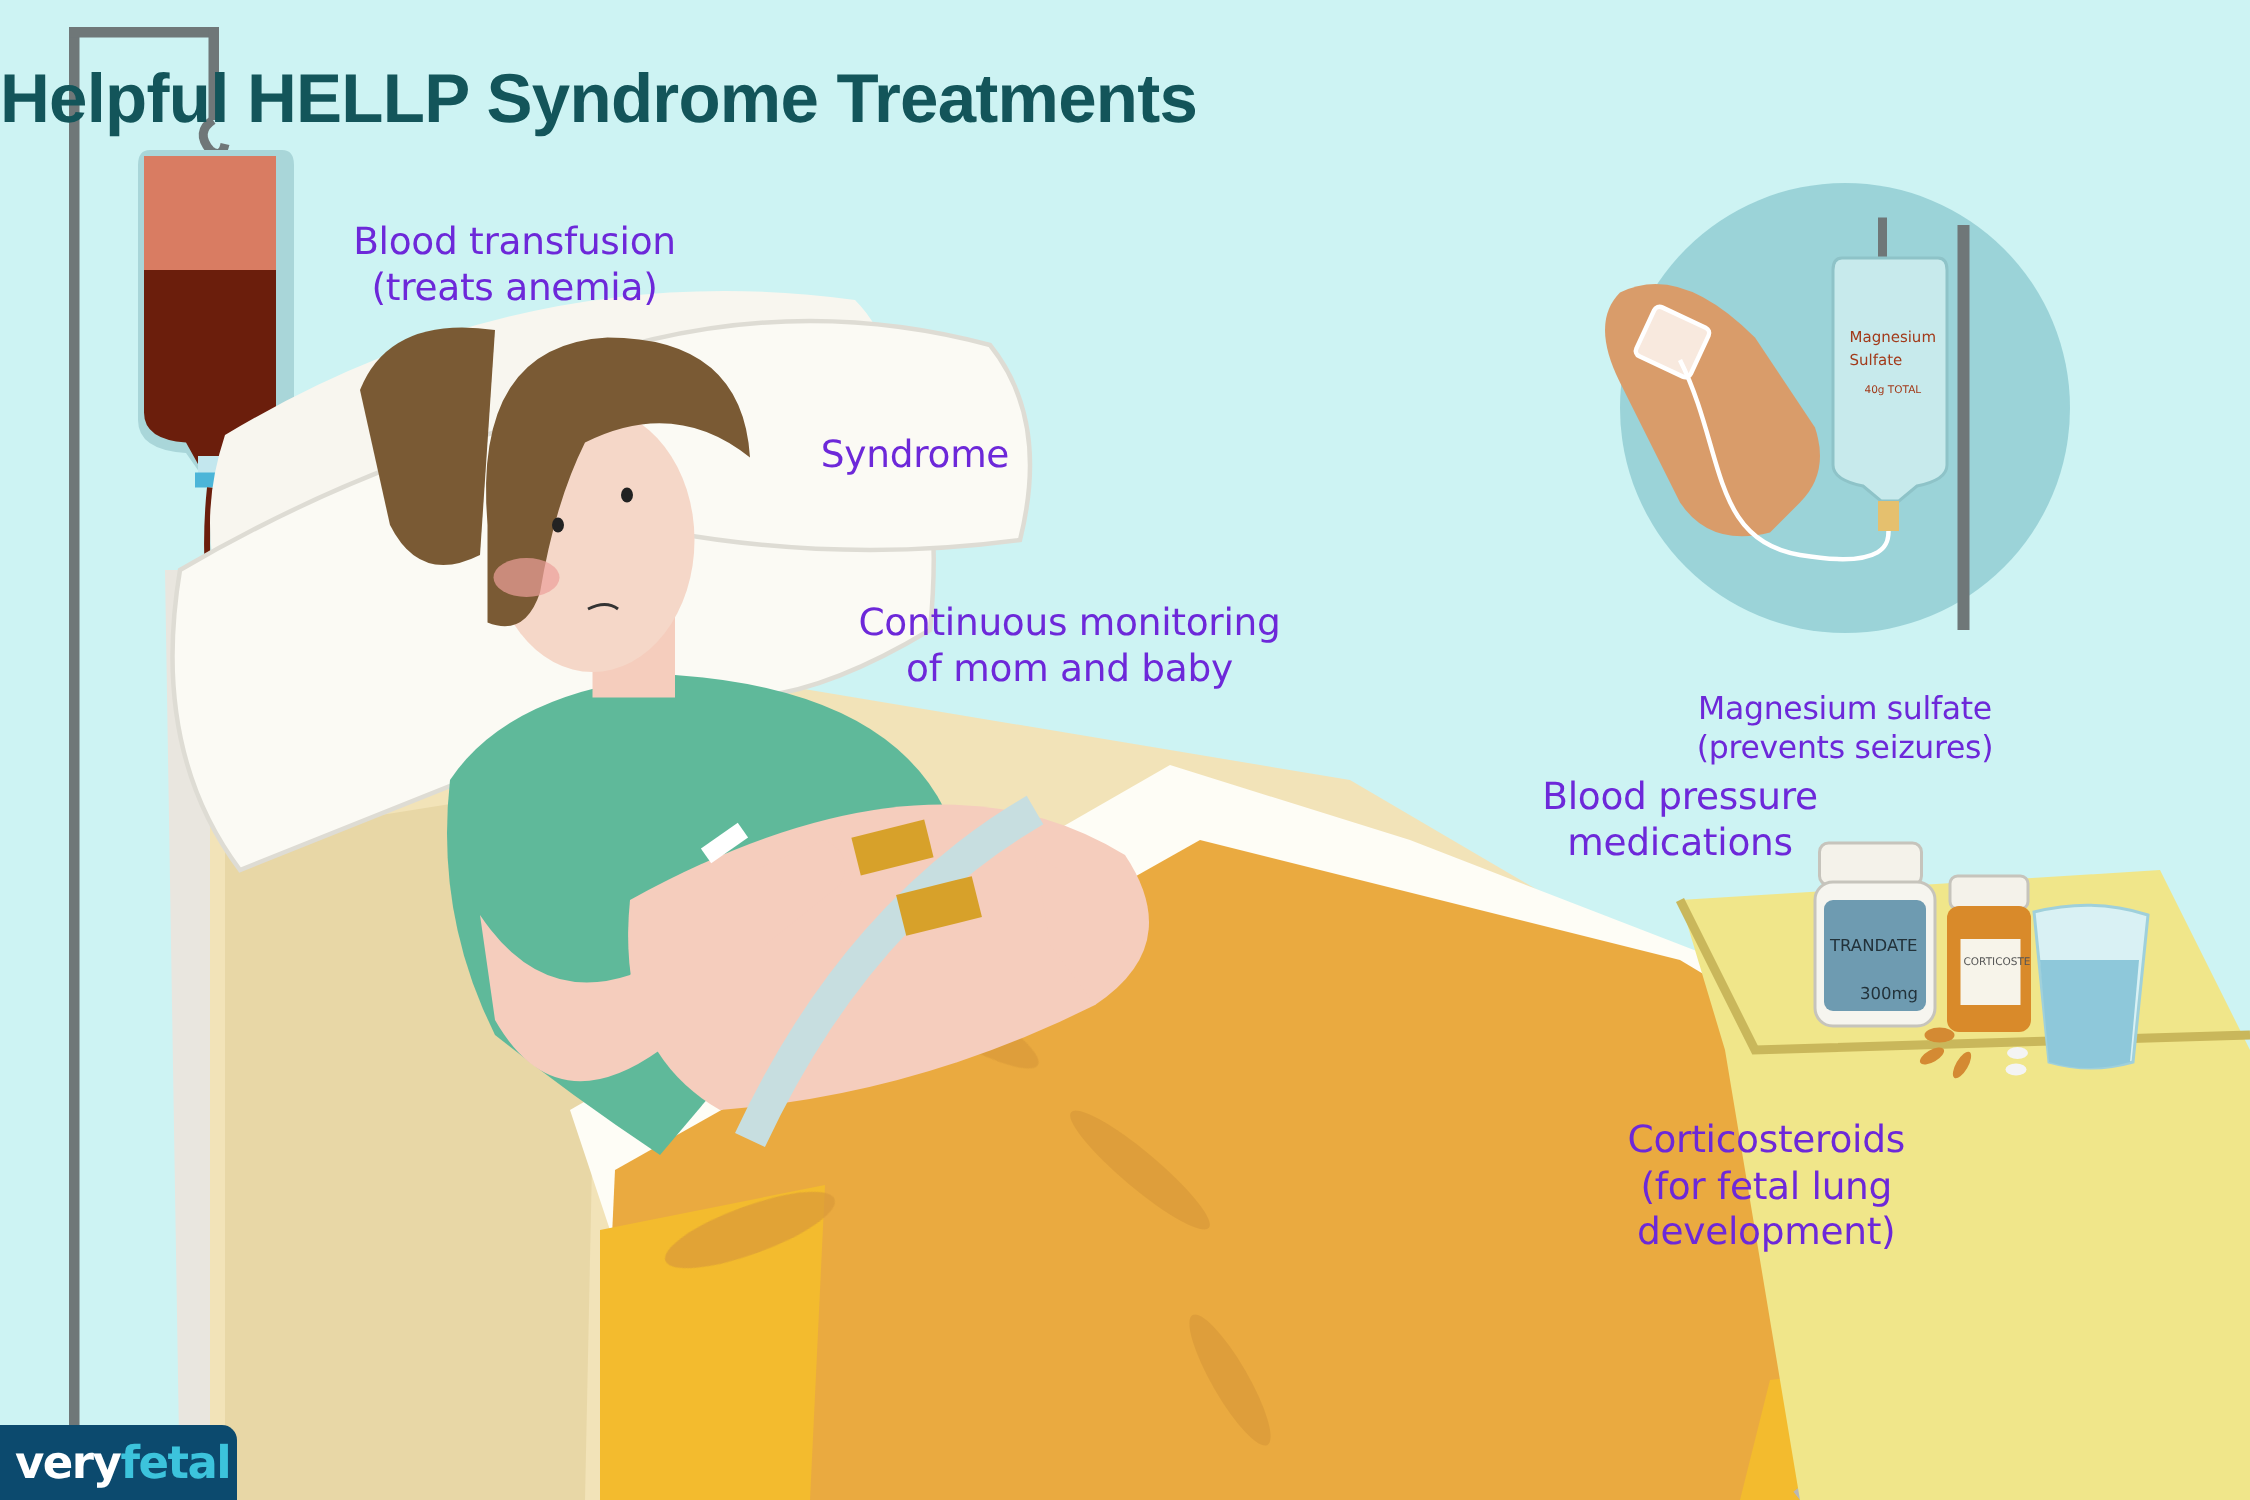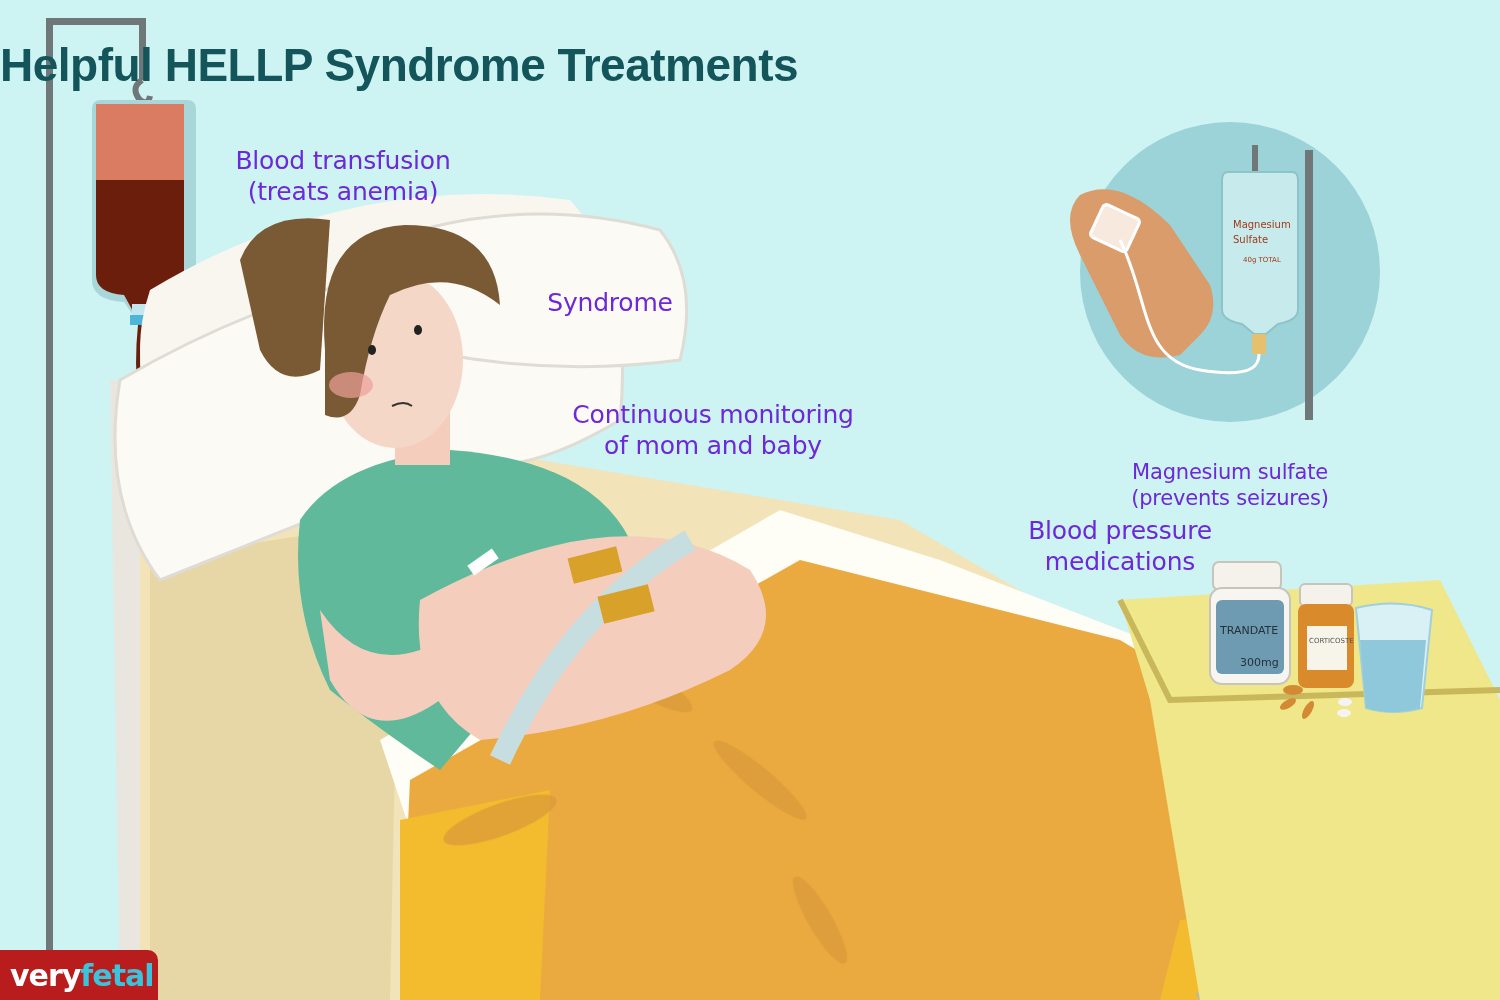--- a/index.html
+++ b/index.html
@@ -1,21 +1,21 @@
 <!DOCTYPE html>
 <html><head>
 <meta charset="utf-8">
 <style>
   html,body{margin:0;padding:0;}
   body{width:1500px;height:1000px;overflow:hidden;background:#cdf3f3;font-family:"DejaVu Sans","Liberation Sans",sans-serif;}
   #stage{position:relative;width:1500px;height:1000px;overflow:hidden;background:#cdf3f3;}
   svg.art{position:absolute;left:0;top:0;}
   .label{position:absolute;color:#6d28d9;font-weight:normal;text-align:center;line-height:1.22;white-space:pre-line;letter-spacing:-0.2px;}
   .title{position:absolute;left:0;width:1500px;top:38px;text-align:left;color:#13555a;font-family:"Liberation Sans",sans-serif;font-weight:bold;font-size:46px;letter-spacing:-0.5px;}
-  .logo{position:absolute;left:0;top:950px;width:158px;height:50px;background:#b91c1c;border-top-right-radius:10px;display:flex;align-items:center;padding-left:10px;box-sizing:border-box;font-family:"DejaVu Sans",sans-serif;font-weight:bold;font-size:30px;letter-spacing:-1px;}
+  .logo{position:absolute;left:0;top:950px;width:158px;height:50px;background:#0c4a6e;border-top-right-radius:10px;display:flex;align-items:center;padding-left:10px;box-sizing:border-box;font-family:"DejaVu Sans",sans-serif;font-weight:bold;font-size:30px;letter-spacing:-1px;}
   .logo .a{color:#ffffff;}
   .logo .b{color:#3cc3dc;}
   .bottle-text{font-family:"DejaVu Sans",sans-serif;}
 </style>
 </head>
 <body>
 
 <div id="stage">
 
   <svg class="art" width="1500" height="1000" viewBox="0 0 1500 1000">
@@ -134,18 +134,21 @@
 
   <div class="label" style="left:208px;top:146px;width:270px;font-size:25px;">Blood transfusion
 (treats anemia)</div>
   <div class="label" style="left:540px;top:288px;width:140px;font-size:25px;">Syndrome</div>
   <div class="label" style="left:538px;top:400px;width:350px;font-size:25px;">Continuous monitoring
 of mom and baby</div>
   <div class="label" style="left:1080px;top:412px;width:300px;font-size:21px;margin-top:48px;">Magnesium sulfate
 (prevents seizures)</div>
   <div class="label" style="left:1000px;top:516px;width:240px;font-size:25px;">Blood pressure
 medications</div>
+  <div class="label" style="left:1055px;top:745px;width:245px;font-size:25px;">Corticosteroids
+(for fetal lung
+development)</div>
 
   <div class="logo">
     <span class="a">very</span>
       <span class="b">fetal</span>
   </div>
 </div>
 
 </body></html>

